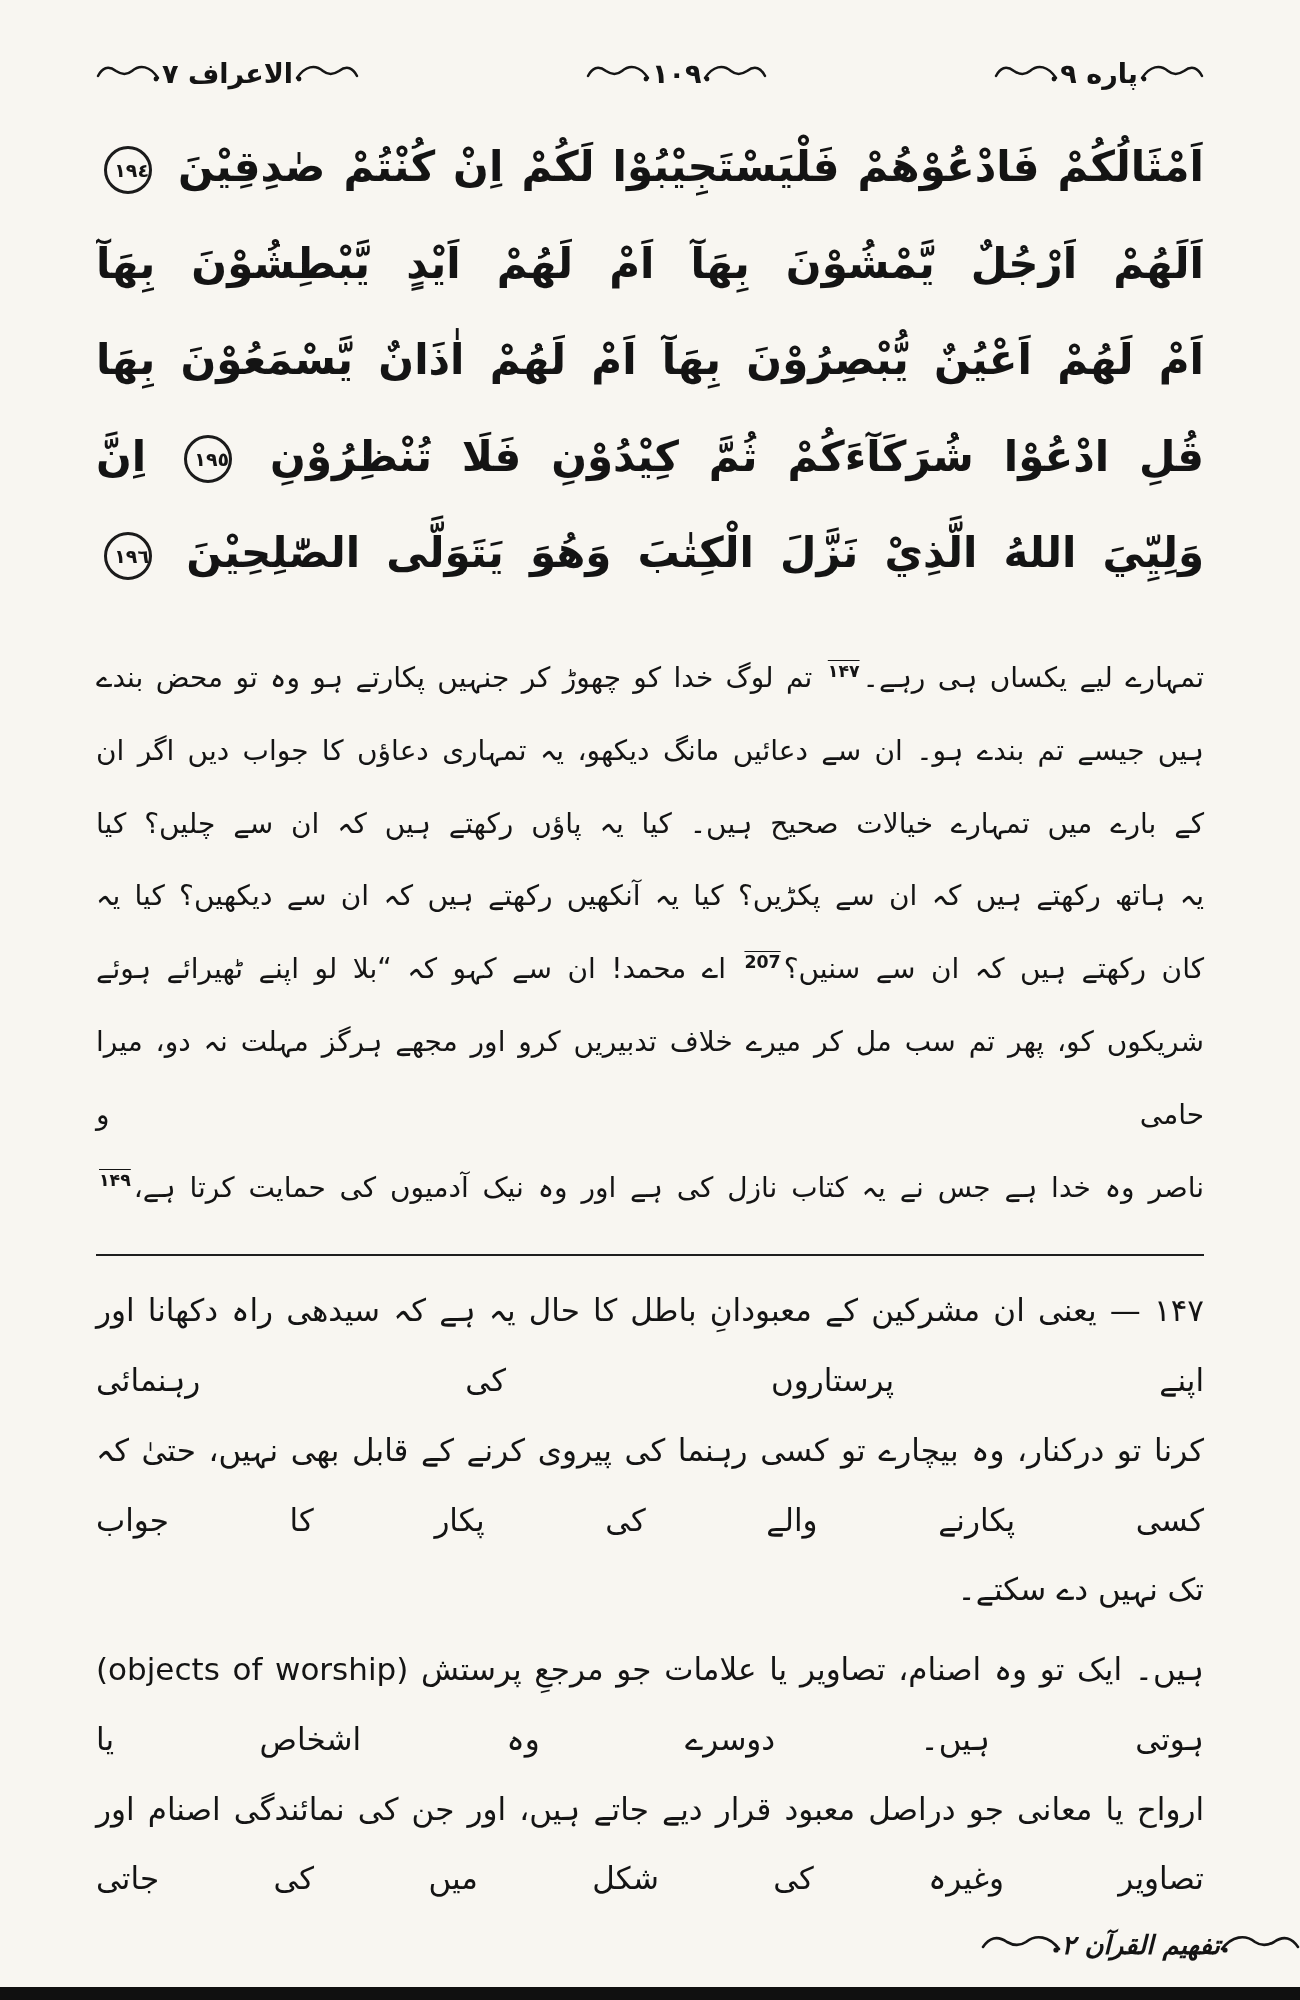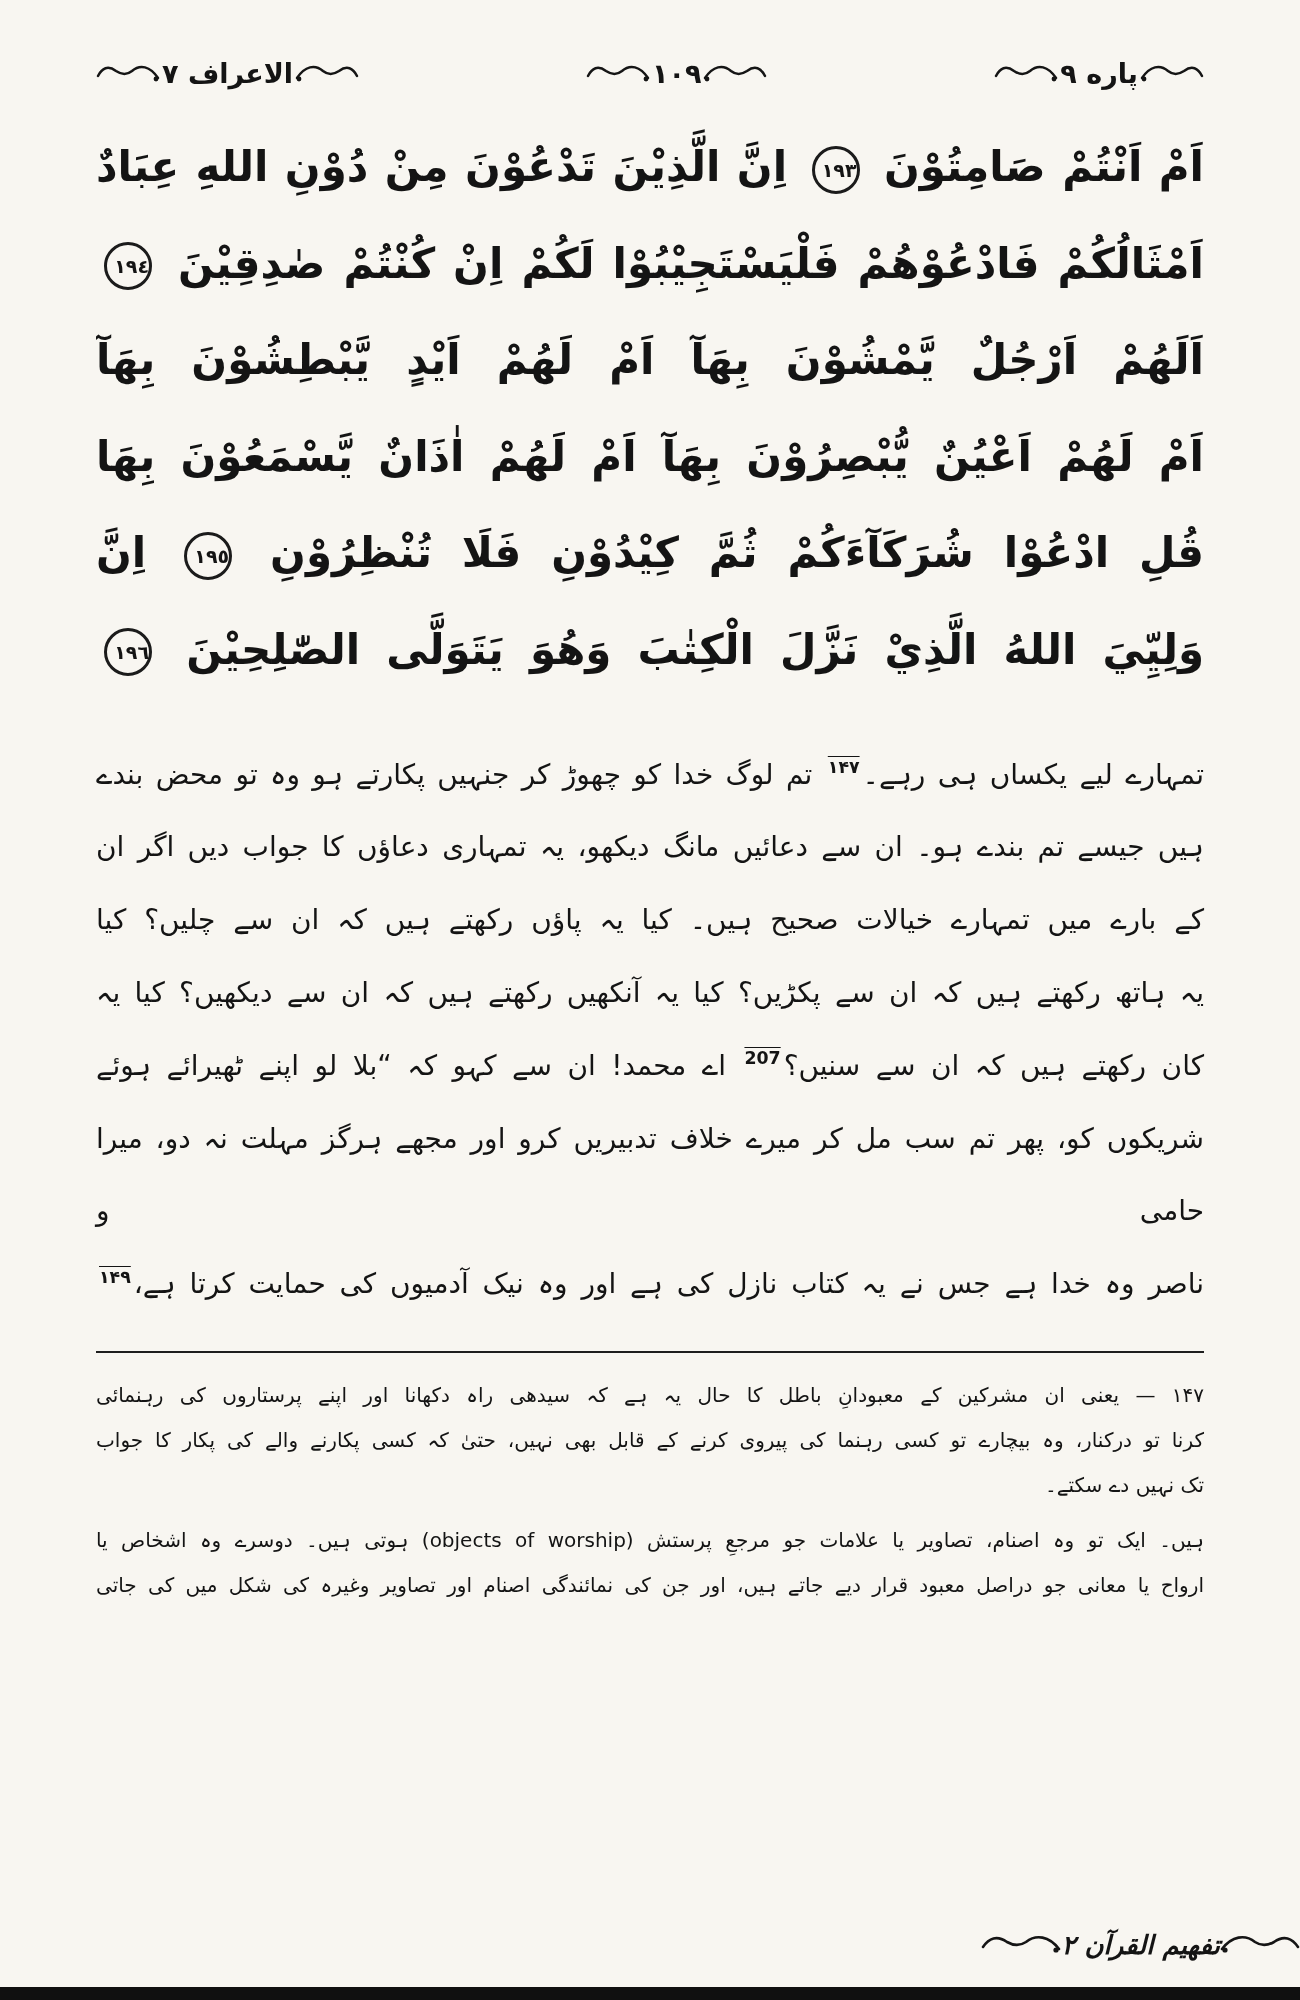--- a/index.html
+++ b/index.html
@@ -55,21 +55,21 @@
     padding:0 3px;
   }
 
   
   .divider { margin-top:30px; border-top:2px solid #1e1e1e; height:0; }
 
   
   .footnotes { margin-top:20px; }
   .fn { margin-bottom:10px; }
   .fn-line {
-    font-size:20px; line-height:2.25;
+    font-size:31px; line-height:2.25;
     text-align:justify; text-align-last:justify;
   }
   .fn-line.short { text-align-last:right; }
 
   
   .footer {
     position:absolute; left:0; right:0; bottom:40px;
     display:flex; justify-content:flex-start; align-items:center; 
     font-size:26px; font-weight:bold; direction:rtl;font-style:italic;
   }
@@ -113,25 +113,20 @@
         </svg>
       <span class="label">الاعراف ۷</span>
       <svg class="flourish flip" width="64" height="22" viewBox="0 0 64 22">
           <path d="M2 15 C10 3 20 1 28 8 C33 12 38 12 44 8 C52 2 58 5 62 13" fill="none" stroke="#151515" stroke-width="2.5" stroke-linecap="round"></path>
           <circle cx="4" cy="16" r="2.4" fill="#151515"></circle>
         </svg>
     </div>
   </div>
 
   <div class="quran">
-    <div class="quran-line">
-      <span>اَمْ اَنْتُمْ صَامِتُوْنَ</span>
-      <span class="verse-badge">١٩٣</span>
-      <span>اِنَّ الَّذِيْنَ تَدْعُوْنَ مِنْ دُوْنِ اللهِ عِبَادٌ</span>
-    </div>
     <div class="quran-line">
       <span>اَمْثَالُكُمْ فَادْعُوْهُمْ فَلْيَسْتَجِيْبُوْا لَكُمْ اِنْ كُنْتُمْ صٰدِقِيْنَ</span>
       <span class="verse-badge">١٩٤</span>
     </div>
     <div class="quran-line">
       <span>اَلَهُمْ اَرْجُلٌ يَّمْشُوْنَ بِهَآ اَمْ لَهُمْ اَيْدٍ يَّبْطِشُوْنَ بِهَآ</span>
     </div>
     <div class="quran-line">
       <span>اَمْ لَهُمْ اَعْيُنٌ يُّبْصِرُوْنَ بِهَآ اَمْ لَهُمْ اٰذَانٌ يَّسْمَعُوْنَ بِهَا</span>
     </div>

